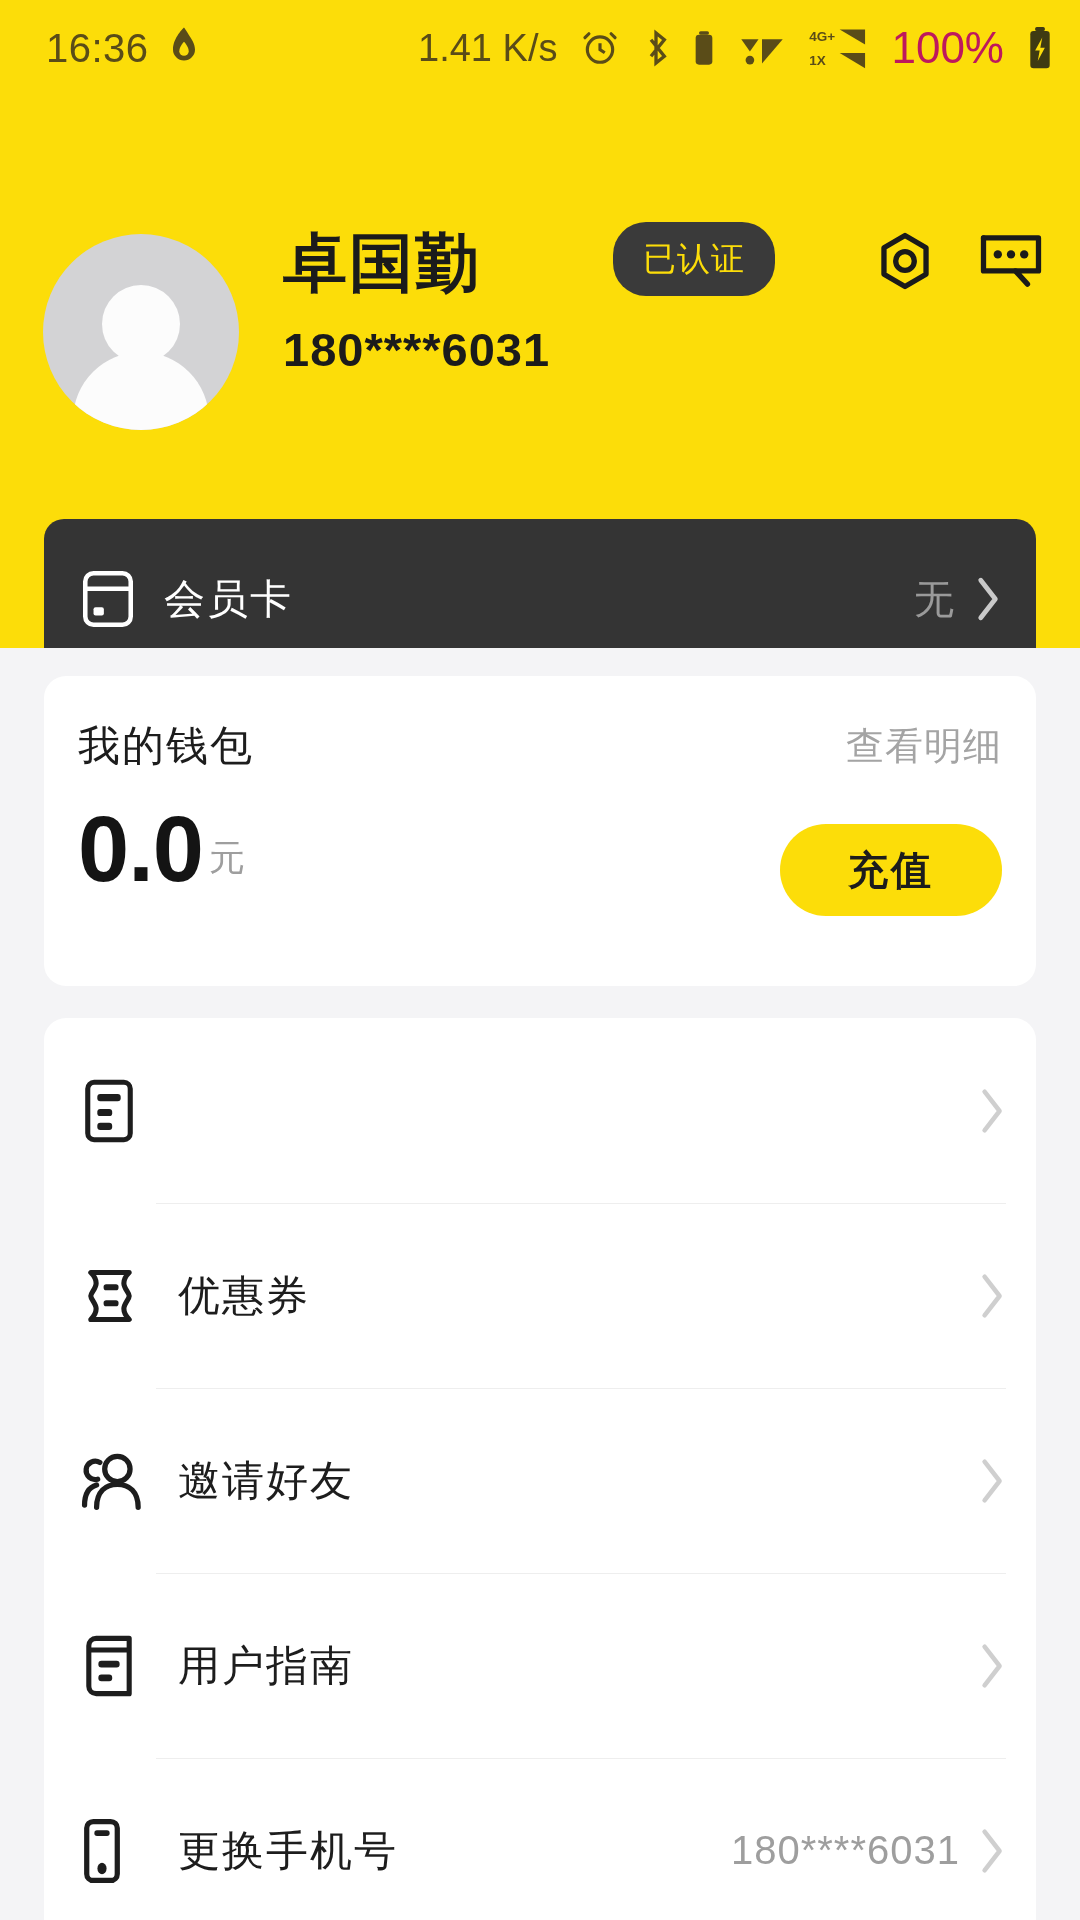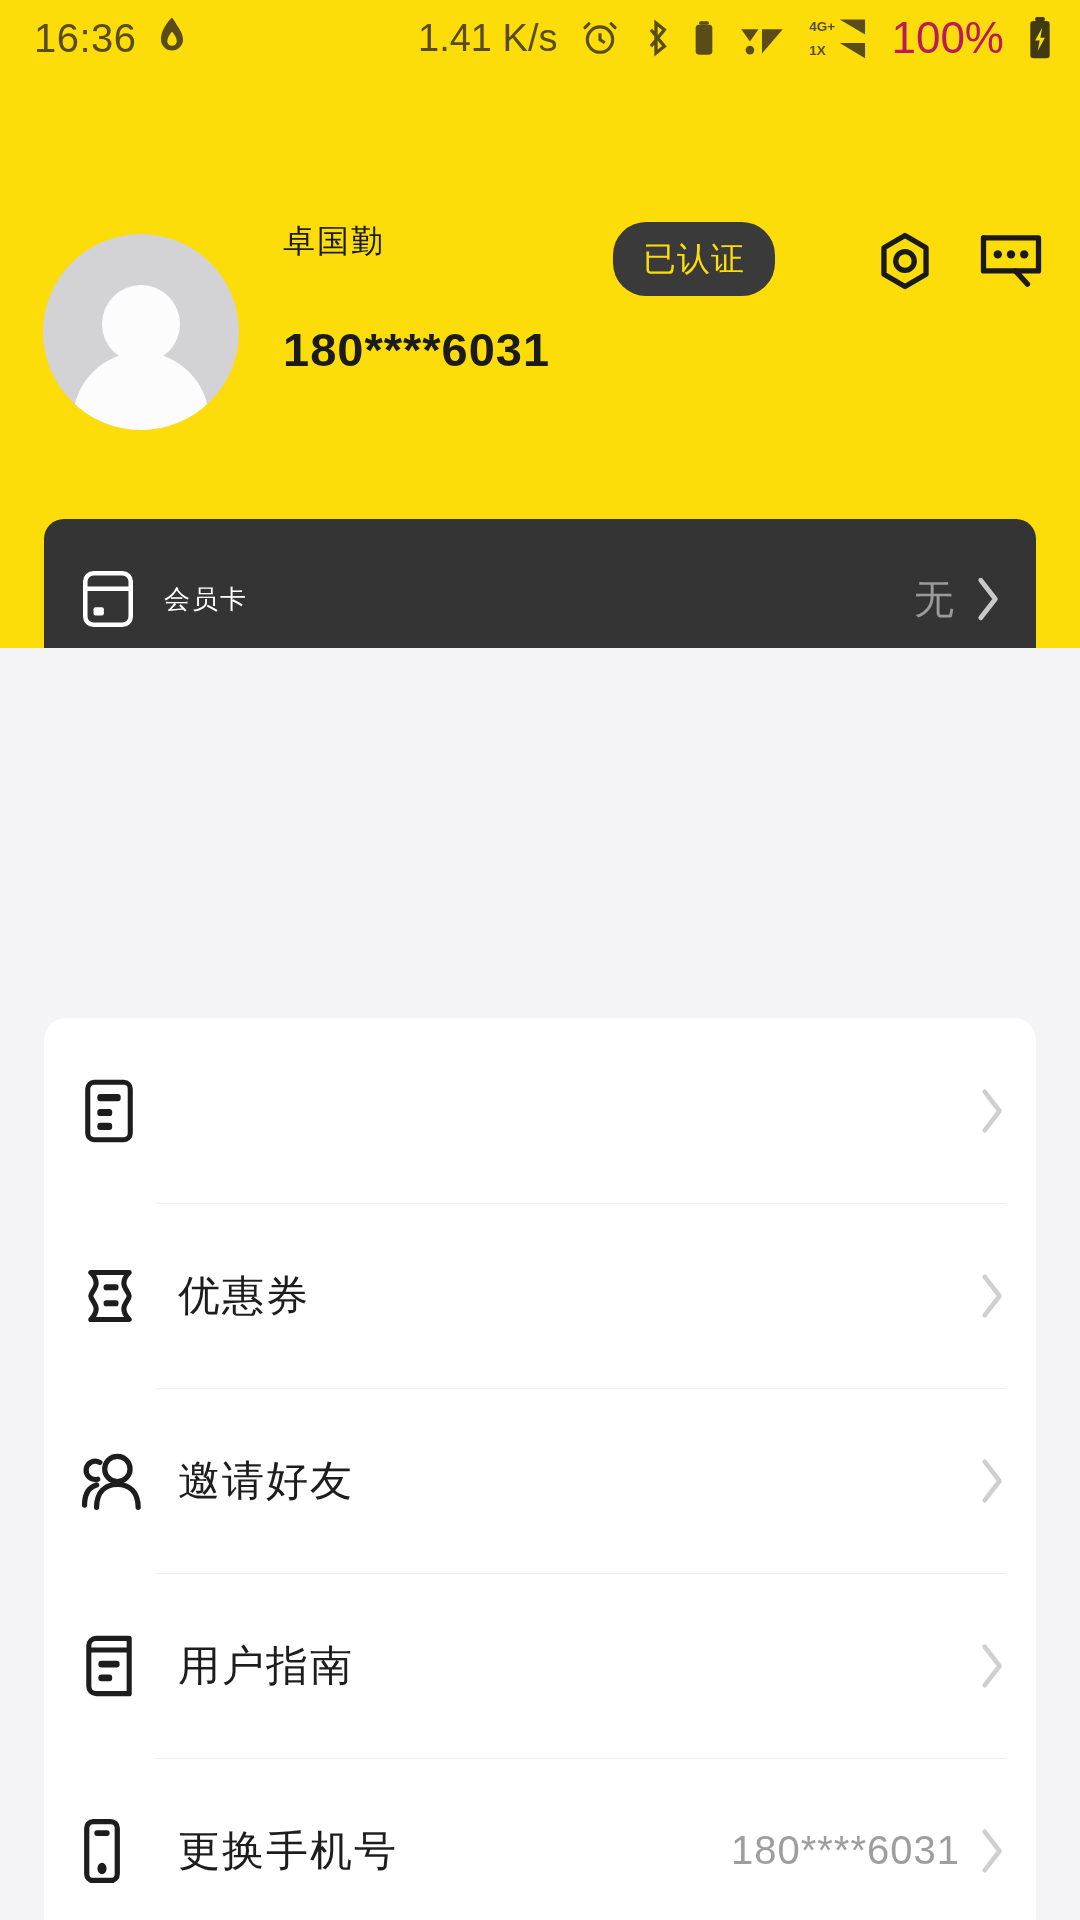--- a/index.html
+++ b/index.html
@@ -12,22 +12,22 @@
   .screen { position:relative; width:1080px; height:1920px; background:#f4f4f6; }
 
   
   .hero {
     position:absolute; top:0; left:0; width:1080px; height:648px;
     background:#FCDD09; overflow:hidden;
   }
 
   
   .statusbar {
-    position:absolute; top:4px; left:0; width:1080px; height:68px;
-    display:flex; align-items:center; color:#4a4017;
+    position:absolute; top:14px; left:0; width:1080px; height:68px;
+    display:flex; align-items:center; color:#4a4017;padding-left:12px;
   }
   .sb-left { display:flex; align-items:center; gap:16px; margin-left:34px; }
   .sb-time { font-size:40px; font-weight:400; letter-spacing:0.5px; color:#5a4c18; }
   .sb-right {
     margin-left:auto; margin-right:28px;
     display:flex; align-items:center; gap:24px;
   }
   .sb-net { font-size:38px; color:#5a4c18; letter-spacing:0px; }
   .sb-batt-text { font-size:44px; color:#be185d; }
   .icn { display:block; }
@@ -55,21 +55,21 @@
   .avatar .head {
     position:absolute; left:50%; top:26%; transform:translateX(-50%);
     width:78px; height:78px; border-radius:50%; background:#fcfcfc;
   }
   .avatar .body {
     position:absolute; left:50%; top:60%; transform:translateX(-50%);
     width:136px; height:120px; border-radius:68px 68px 0 0; background:#fcfcfc;
   }
   .pname {
     position:absolute; left:283px; top:18px;
-    font-size:32px; font-weight:normal; color:#1b1b1b; letter-spacing:2px;
+    font-size:64px; font-weight:bold; color:#1b1b1b; letter-spacing:2px;
   }
   .verified {
     position:absolute; left:613px; top:20px;
     height:74px; padding:0 30px; border-radius:33px;
     background:#3a3a3a; color:#FCDD09;
     display:flex; align-items:center; justify-content:center;
     font-size:33px; font-weight:500; letter-spacing:1px;
   }
   .hero-actions {
     position:absolute; right:36px; top:26px;
@@ -80,21 +80,21 @@
     position:absolute; left:283px; top:120px;
     font-size:47px; font-weight:bold; color:#1b1b1b; letter-spacing:1px;
   }
 
   
   .membercard {
     position:absolute; left:44px; top:519px; width:992px; height:160px;
     background:#343434; border-radius:20px;
     display:flex; align-items:center; padding:0 34px;
   }
-  .mc-label { font-size:26px; color:#fff; margin-left:26px; letter-spacing:2px; }
+  .mc-label { font-size:41px; color:#fff; margin-left:26px; letter-spacing:2px; }
   .mc-right { margin-left:auto; display:flex; align-items:center; gap:18px; }
   .mc-value { font-size:40px; color:#9a9a9a; }
 
   
   .wallet {
     position:absolute; left:44px; top:676px; width:992px; height:310px;
     background:#fff; border-radius:22px;
   }
   .w-top {
     position:absolute; left:34px; right:34px; top:42px;
@@ -246,20 +246,31 @@
         <span class="mc-value">无</span>
         <span>
           <svg class="icn" width="30" height="50" viewBox="0 0 14 24" fill="none" stroke="#c9c9c9" stroke-width="2.3" stroke-linecap="round" stroke-linejoin="round">
             <path d="M4 3 L11 12 L4 21"></path>
           </svg>
         </span>
       </span>
     </div>
   </div>
 
+  <div class="wallet">
+    <div class="w-top">
+      <span class="w-title">我的钱包</span>
+      <span class="w-detail">查看明细</span>
+    </div>
+    <div class="w-amount">
+      <span class="w-num">0.0</span>
+      <span class="w-unit">元</span>
+    </div>
+    <button class="w-recharge">充值</button>
+  </div>
 
   <div class="menu">
 
     <div class="mrow">
       <span class="m-icon">
         <svg class="icn" width="62" height="68" viewBox="0 0 28 32" fill="none" stroke="#1d1d1d" stroke-width="2.4" stroke-linejoin="round">
           <rect x="4" y="2.5" width="20" height="27" rx="3"></rect>
           <rect x="8.5" y="8" width="11" height="3.4" rx="1.4" fill="#1d1d1d" stroke="none"></rect>
           <rect x="8.5" y="15" width="7" height="3.4" rx="1.4" fill="#1d1d1d" stroke="none"></rect>
           <rect x="8.5" y="21.5" width="7" height="3.4" rx="1.4" fill="#1d1d1d" stroke="none"></rect>

